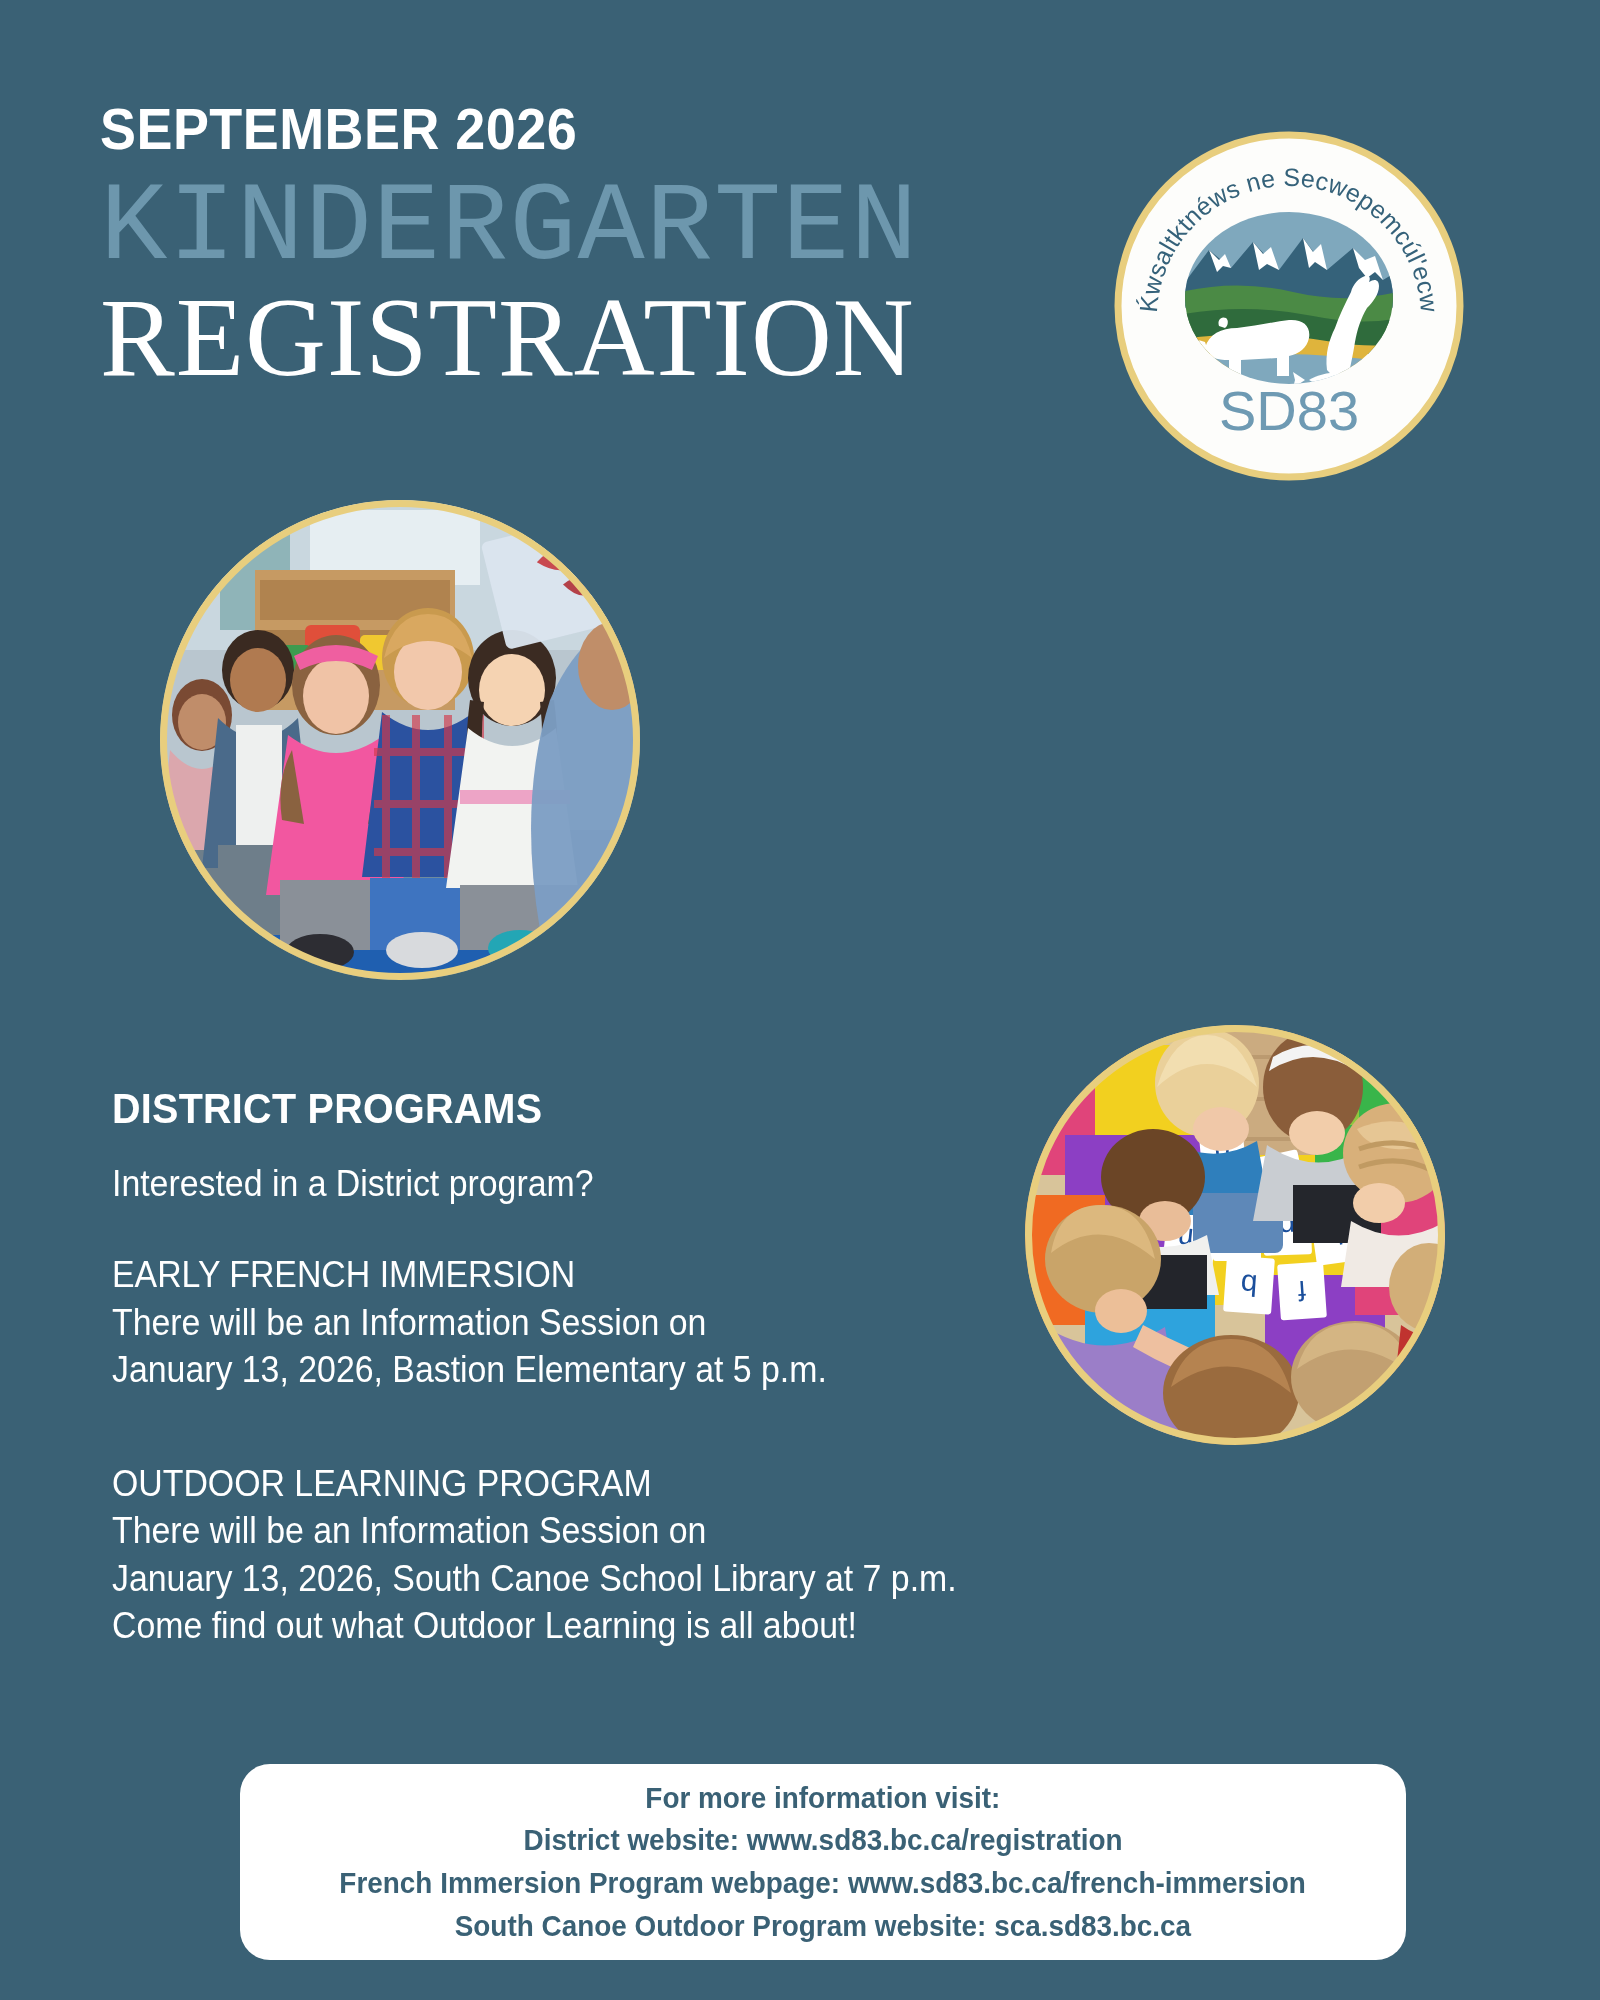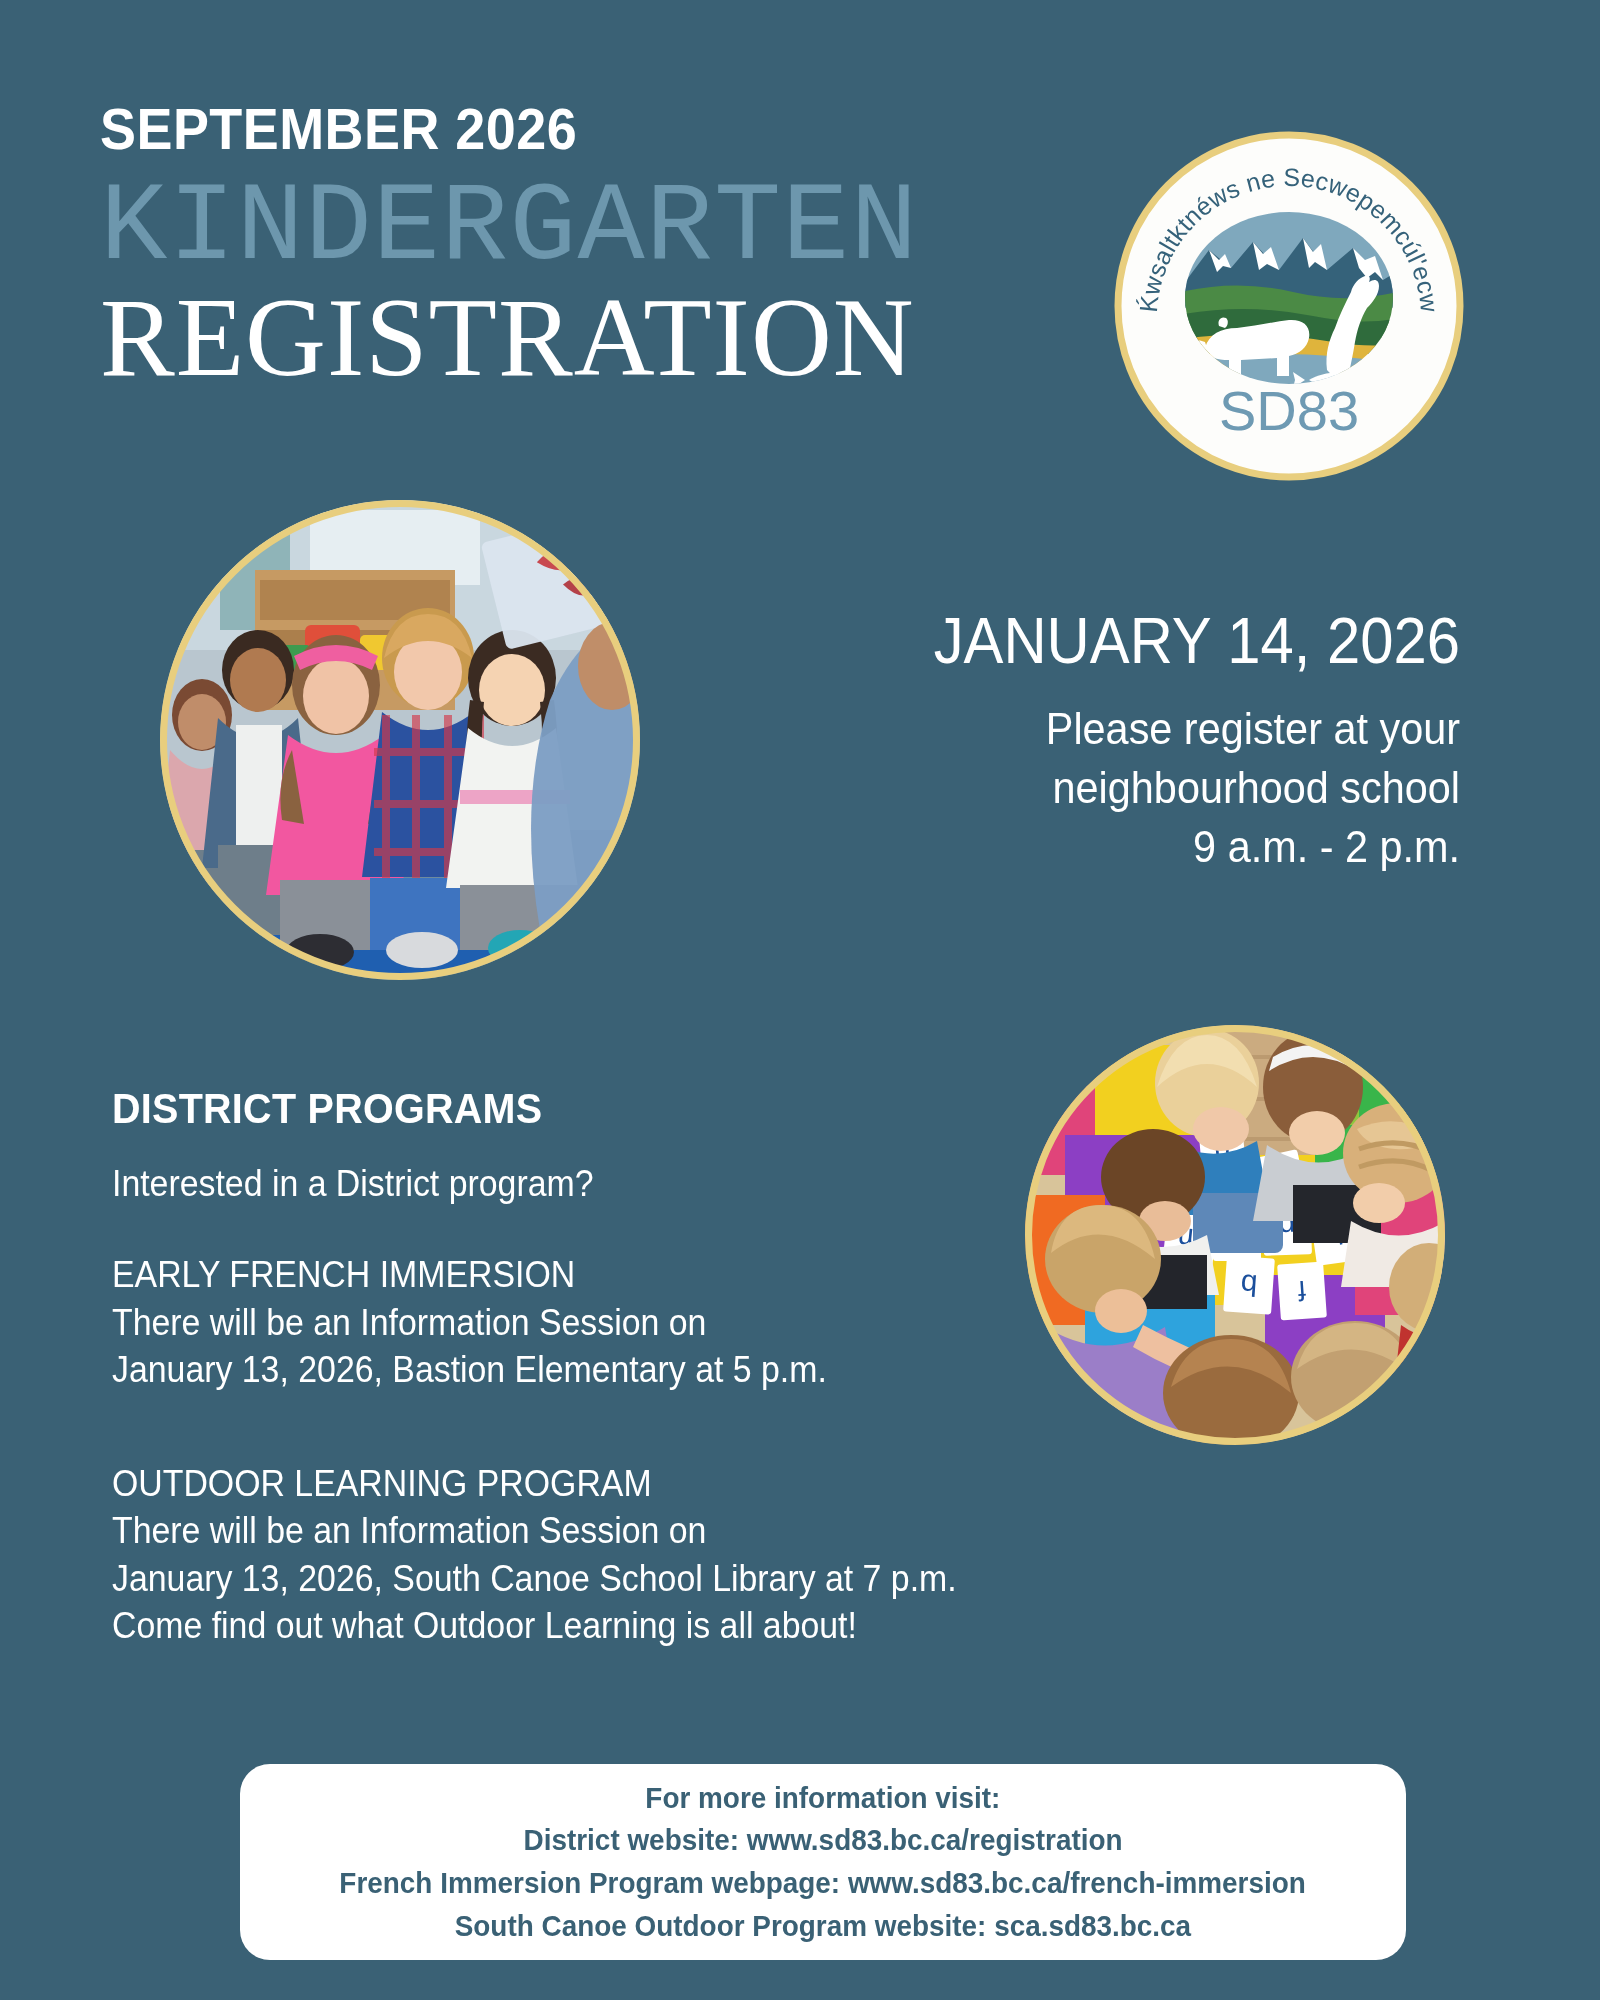--- a/index.html
+++ b/index.html
@@ -347,28 +347,20 @@
             <path d="M380 52 q22 -16 42 4 q-16 22 -42 -4 Z" fill="#c8424a"></path>
             <path d="M400 80 q20 -10 34 10 q-18 16 -34 -10 Z" fill="#b33a42"></path>
           </g>
           <ellipse cx="452" cy="166" rx="34" ry="44" fill="#c08a64"></ellipse>
         </g>
       </g>
     </svg>
   </div>
   <div class="photo-ring" id="photo-kids-ring"></div>
 
-  <div class="date-block">
-    <div class="event-date">JANUARY 14, 2026</div>
-    <div class="date-sub">
-      <div>Please register at your</div>
-      <div>neighbourhood school</div>
-      <div>9 a.m. - 2 p.m.</div>
-    </div>
-  </div>
 
   <div class="photo-circle" id="photo-letters-circle">
     <svg viewBox="0 0 420 420" xmlns="http://www.w3.org/2000/svg">
       <defs>
           <clipPath id="clipB">
             <circle cx="210" cy="210" r="210"></circle>
           </clipPath>
         </defs>
       <g clip-path="url(#clipB)">
         <rect width="420" height="420" fill="#d8c49a"></rect>

